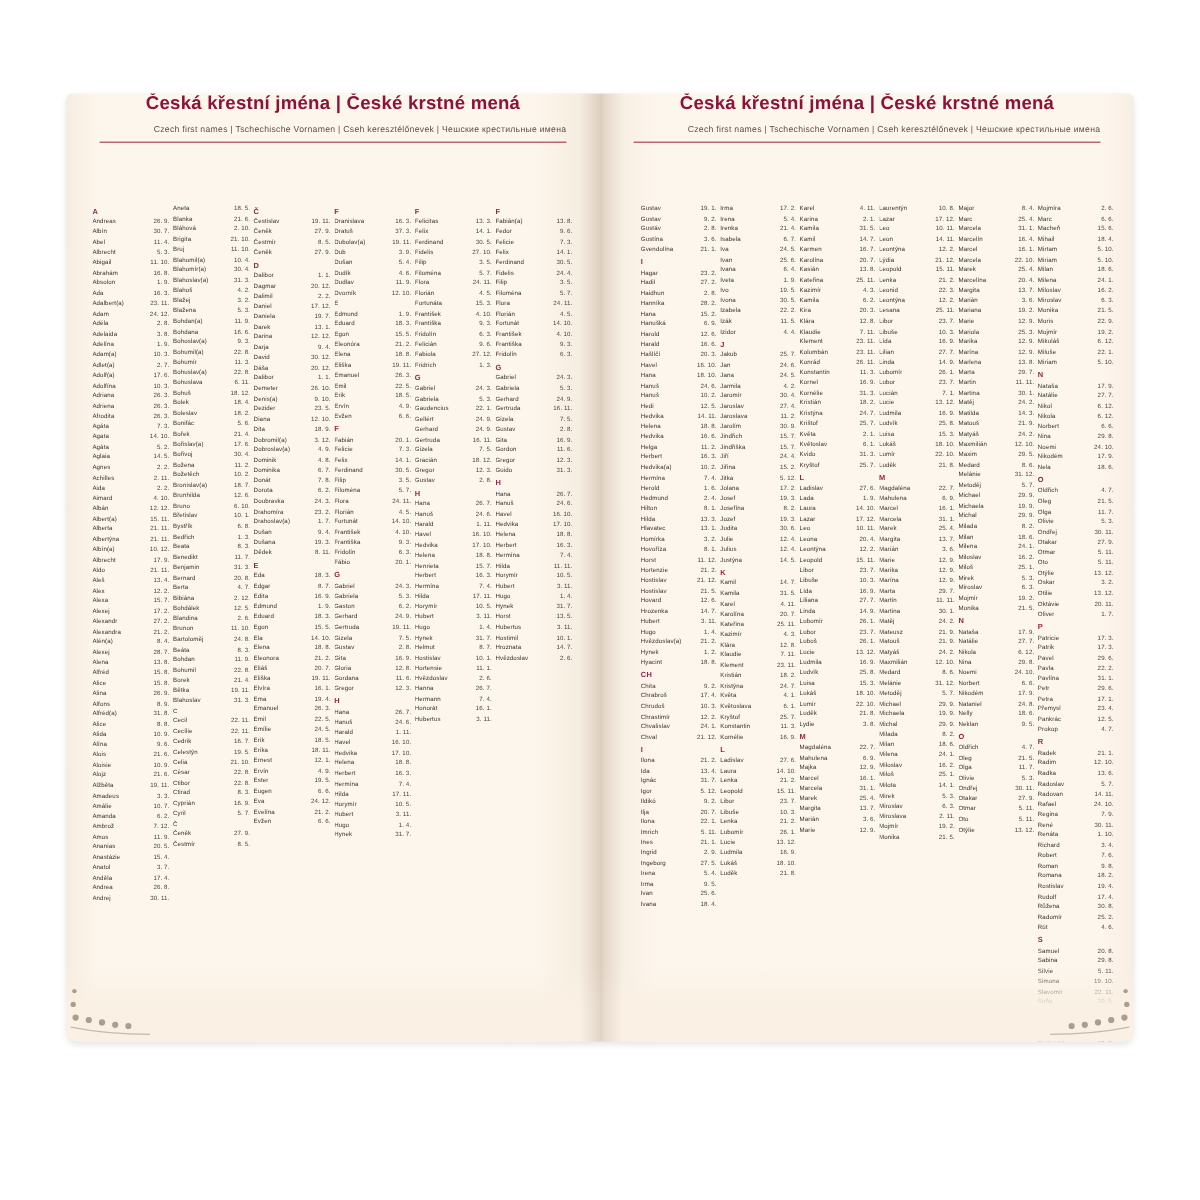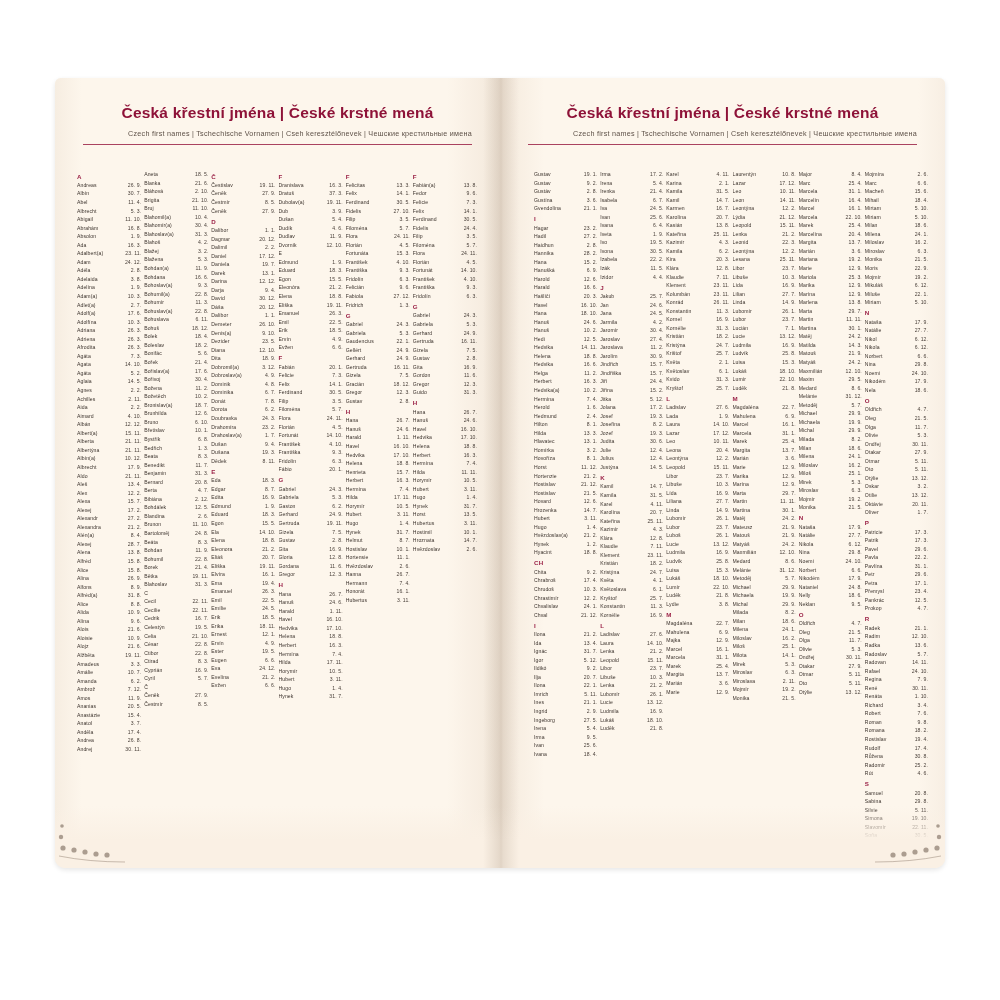--- a/index.html
+++ b/index.html
@@ -49,21 +49,20 @@
     top: 0;
     width: 36px;
     height: 790px;
     background: linear-gradient(to right, rgba(120,95,70,0) 0%, rgba(120,95,70,.16) 45%, rgba(120,95,70,.20) 50%, rgba(120,95,70,.14) 56%, rgba(120,95,70,0) 100%);
     pointer-events: none;
   }
 
   
   .head {
     text-align: center;
-    padding-top: 26px;
   }
   .head .title {
     color: #8e1238;
     font-size: 15.5px;
     font-weight: bold;
     letter-spacing: .2px;
     white-space: nowrap;
   }
   .head .subtitle {
     color: #5d5047;

